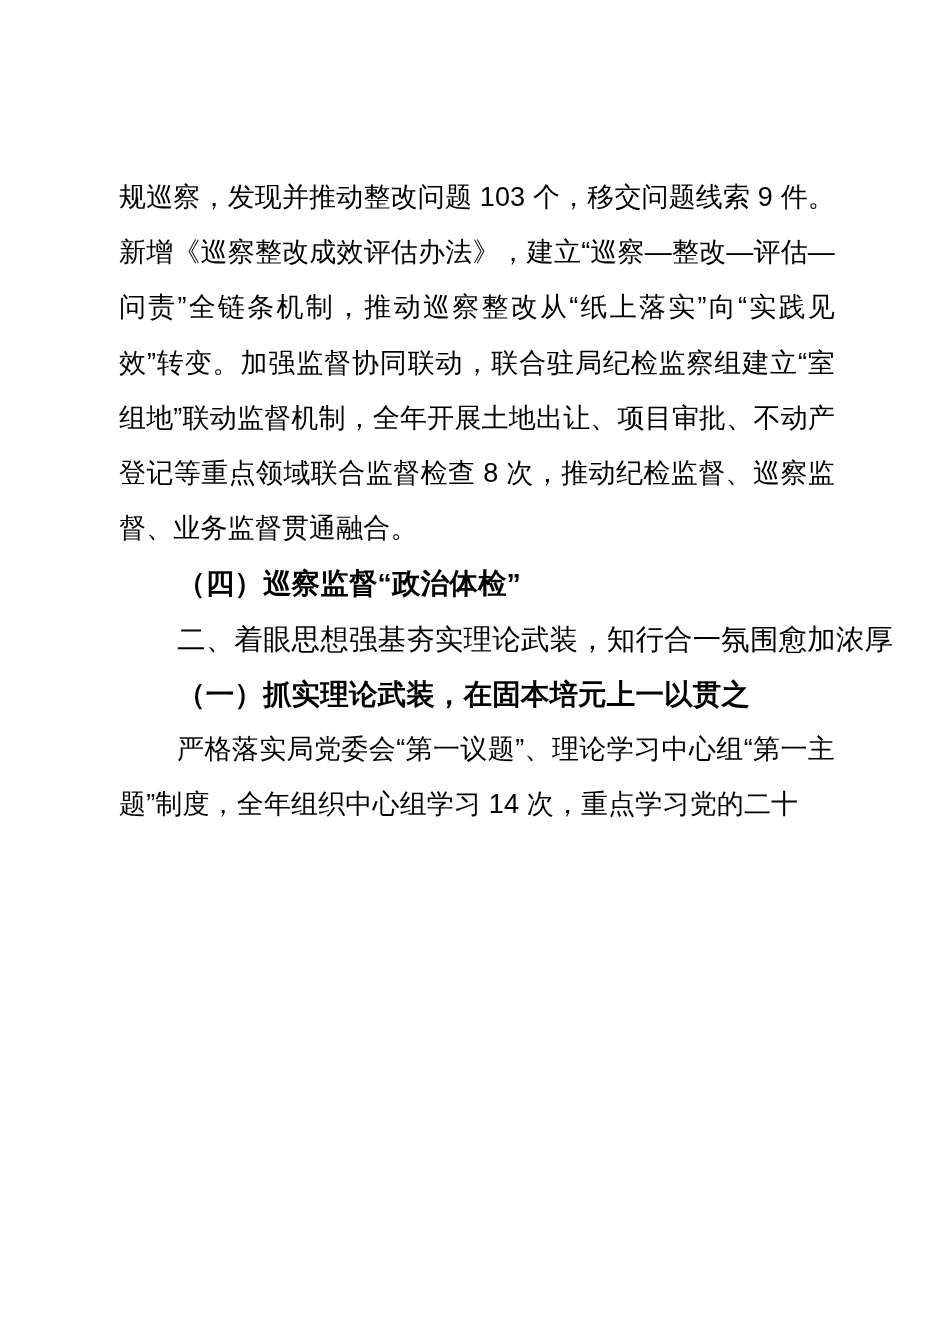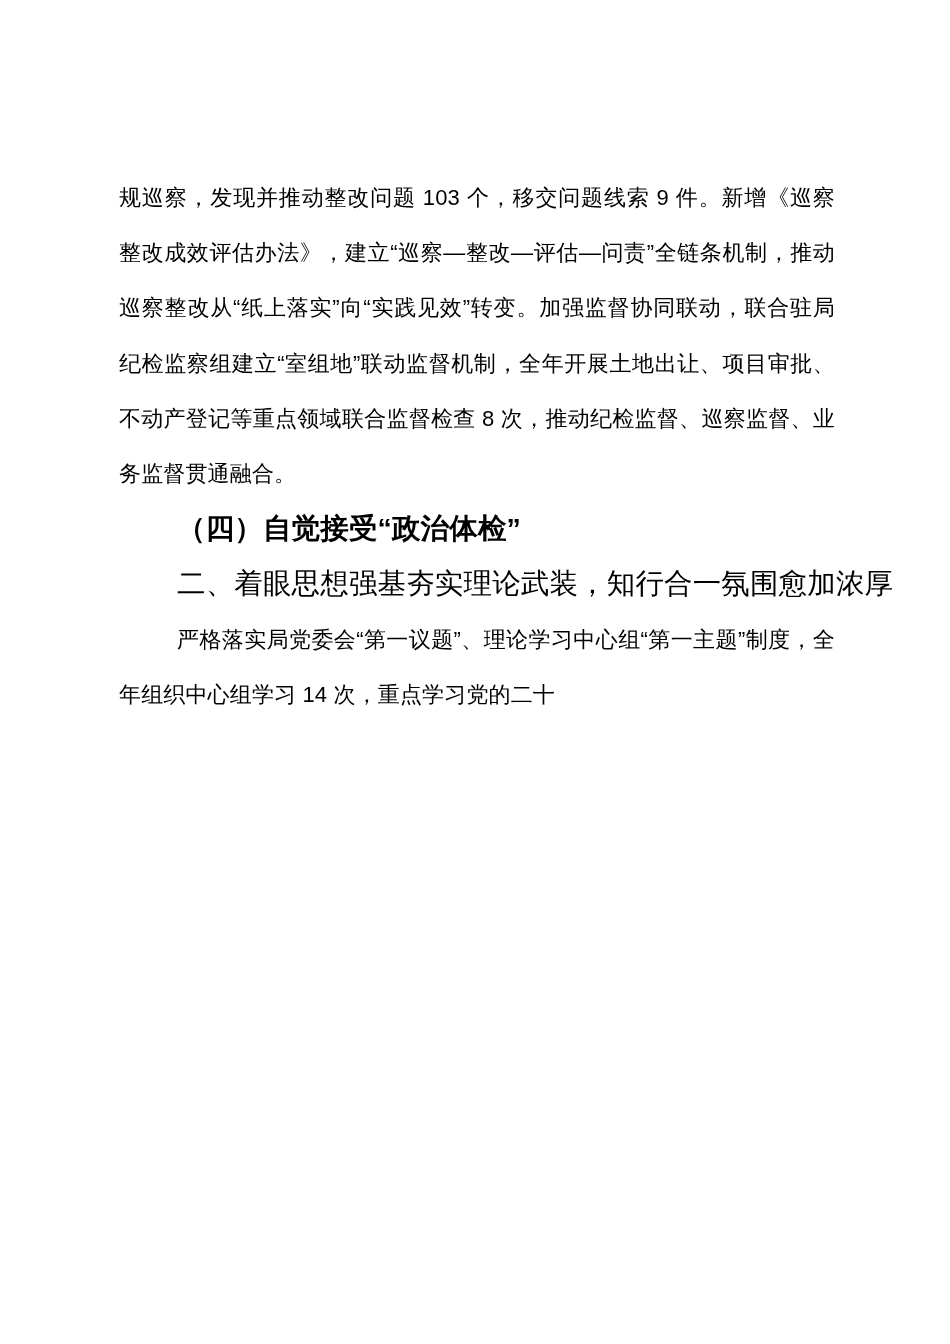--- a/index.html
+++ b/index.html
@@ -26,21 +26,21 @@
   .content {
     position: absolute;
     left: 119px;
     top: 170px;
     width: 716px;
   }
 
   
   p.body-para {
     margin: 0;
-    font-size: 22px;
+    font-size: 27px;
     line-height: 55.2px;
     letter-spacing: 0.15px;
     text-align: justify;
     text-justify: inter-character;
     text-indent: 58px;
     font-weight: normal;
     word-break: break-all;
     white-space: normal;
   }
 
@@ -74,22 +74,23 @@
   }
 </style>
 </head>
 <body>
 
 <div class="page">
   <div class="content">
 
     <p class="body-para cont">规巡察，发现并推动整改问题 103 个，移交问题线索 9 件。新增《巡察整改成效评估办法》，建立“巡察—整改—评估—问责”全链条机制，推动巡察整改从“纸上落实”向“实践见效”转变。加强监督协同联动，联合驻局纪检监察组建立“室组地”联动监督机制，全年开展土地出让、项目审批、不动产登记等重点领域联合监督检查 8 次，推动纪检监督、巡察监督、业务监督贯通融合。</p>
 
-    <p class="heading-sub">（四）自觉接受“政治体检”</p>
+    <p class="heading-sub">（四）巡察监督“政治体检”</p>
 
 
     <p class="heading-main">二、着眼思想强基夯实理论武装，知行合一氛围愈加浓厚</p>
 
+    <p class="heading-sub">（一）抓实理论武装，在固本培元上一以贯之</p>
 
     <p class="body-para">严格落实局党委会“第一议题”、理论学习中心组“第一主题”制度，全年组织中心组学习 14 次，重点学习党的二十</p>
 
   </div>
 </div>
 
 </body></html>

